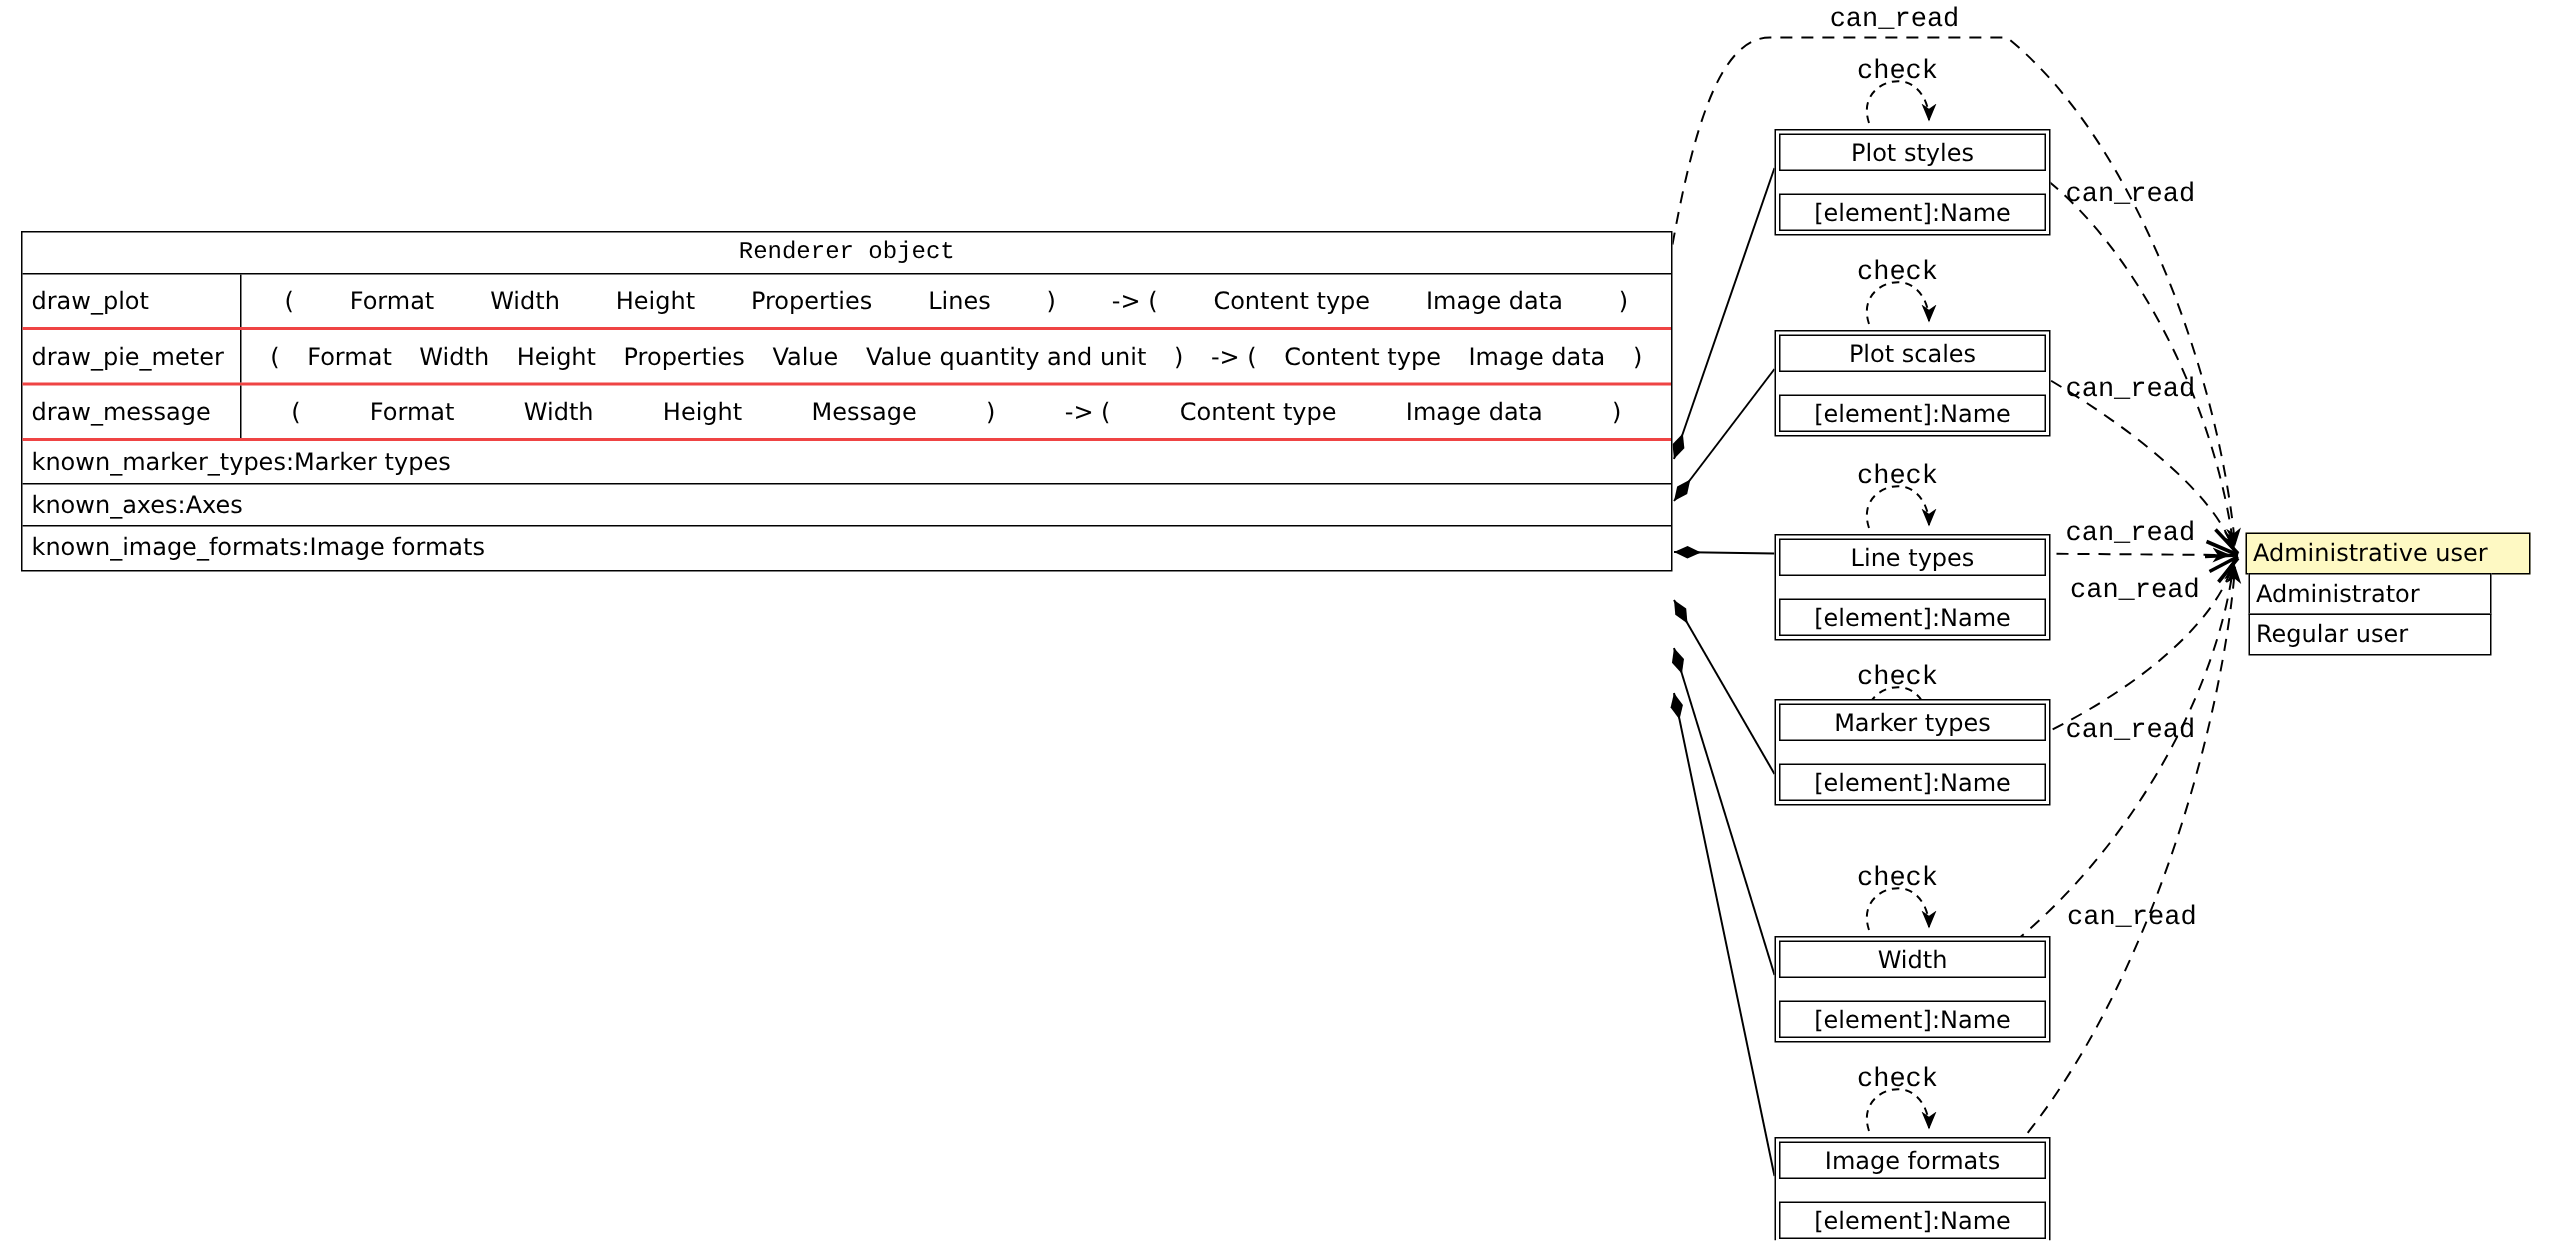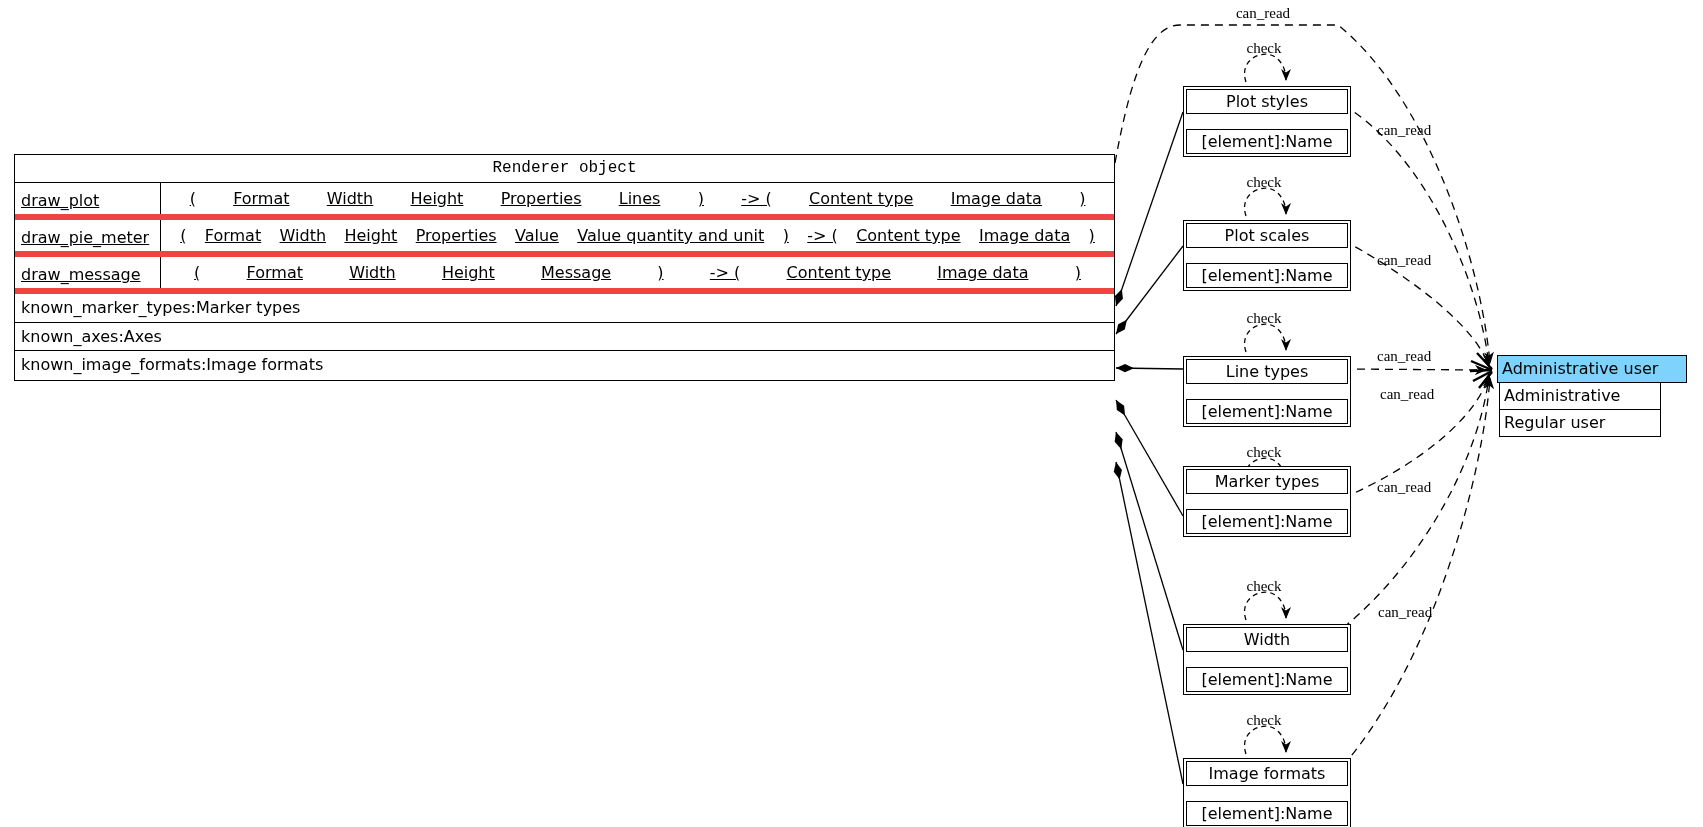--- a/index.html
+++ b/index.html
@@ -20,61 +20,61 @@
   
   .rtable {
     position: absolute; left: 14px; top: 154px; width: 1101px;
     border: 1px solid #000; background: #fff;
   }
   .thead {
     height: 28px; line-height: 27px; text-align: center;
     border-bottom: 1px solid #000;
     font-family: Liberation Mono, monospace;
   }
-  .mrow { display: flex; height: 37px; border-bottom: 6px solid #ef4444; text-decoration: underline; }
+  .mrow { display: flex; height: 37px; border-bottom: 2px solid #ef4444; }
   .mname {
     width: 146px; flex: 0 0 146px; border-right: 1px solid #000;
     line-height: 36px; padding-left: 6px; white-space: nowrap;
   }
   .msig { flex: 1; display: flex; align-items: center; padding: 0 10px; }
   .msig .tok { flex: 1 1 auto; text-align: center; white-space: nowrap; }
   .attr {
     height: 28.5px; line-height: 27.5px; border-bottom: 1px solid #000;
     padding-left: 6px; white-space: nowrap;
   }
   .attr:last-child { border-bottom: none; }
 
   
   .cbox {
-    position: absolute; left: 1183px; width: 168px;
+    position: absolute; left: 1183px; width: 184px;
     border: 1px solid #000; background: #fff; padding: 2px;
   }
   .cbox .crow {
     border: 1px solid #000; height: 25px; line-height: 23px;
     text-align: center; white-space: nowrap;
   }
   .cbox .crow + .crow { margin-top: 15px; }
 
   
   .admin { position: absolute; left: 1497px; top: 355px; }
   .admin-title {
     width: 190px; height: 28px; line-height: 26px;
-    border: 1px solid #000; background: #7dd3fc; padding-left: 4px; white-space: nowrap;
+    border: 1px solid #000; background: #fef9c3; padding-left: 4px; white-space: nowrap;
   }
   .admin-row {
     width: 162px; height: 28px; line-height: 26px;
     border: 1px solid #000; background: #fff; margin-top: -1px;
     margin-left: 2px; padding-left: 4px; white-space: nowrap;
   }
 
   
   .elabel {
     position: absolute;
-    font-family: Liberation Serif, serif;
-    font-size: 15px; line-height: 20px; white-space: nowrap;
+    font-family: Liberation Mono, monospace;
+    font-size: 18px; line-height: 20px; white-space: nowrap;
   }
   .elabel.center { text-align: center; }
 </style>
 </head>
 <body>
 
 <div class="canvas">
 
   <svg class="edges" width="1703" height="827" viewBox="0 0 1703 827">
     <defs>
@@ -200,21 +200,21 @@
     <div class="crow">Width</div>
     <div class="crow">[element]:Name</div>
   </div>
   <div class="cbox" style="top:758px">
     <div class="crow">Image formats</div>
     <div class="crow">[element]:Name</div>
   </div>
 
   <div class="admin">
     <div class="admin-title">Administrative user</div>
-    <div class="admin-row">Administrative</div>
+    <div class="admin-row">Administrator</div>
     <div class="admin-row">Regular user</div>
   </div>
 
   <div class="elabel center" style="left:1238px;top:38px;width:52px">check</div>
   <div class="elabel center" style="left:1238px;top:172px;width:52px">check</div>
   <div class="elabel center" style="left:1238px;top:308px;width:52px">check</div>
   <div class="elabel center" style="left:1238px;top:442px;width:52px">check</div>
   <div class="elabel center" style="left:1238px;top:576px;width:52px">check</div>
   <div class="elabel center" style="left:1238px;top:710px;width:52px">check</div>
 

